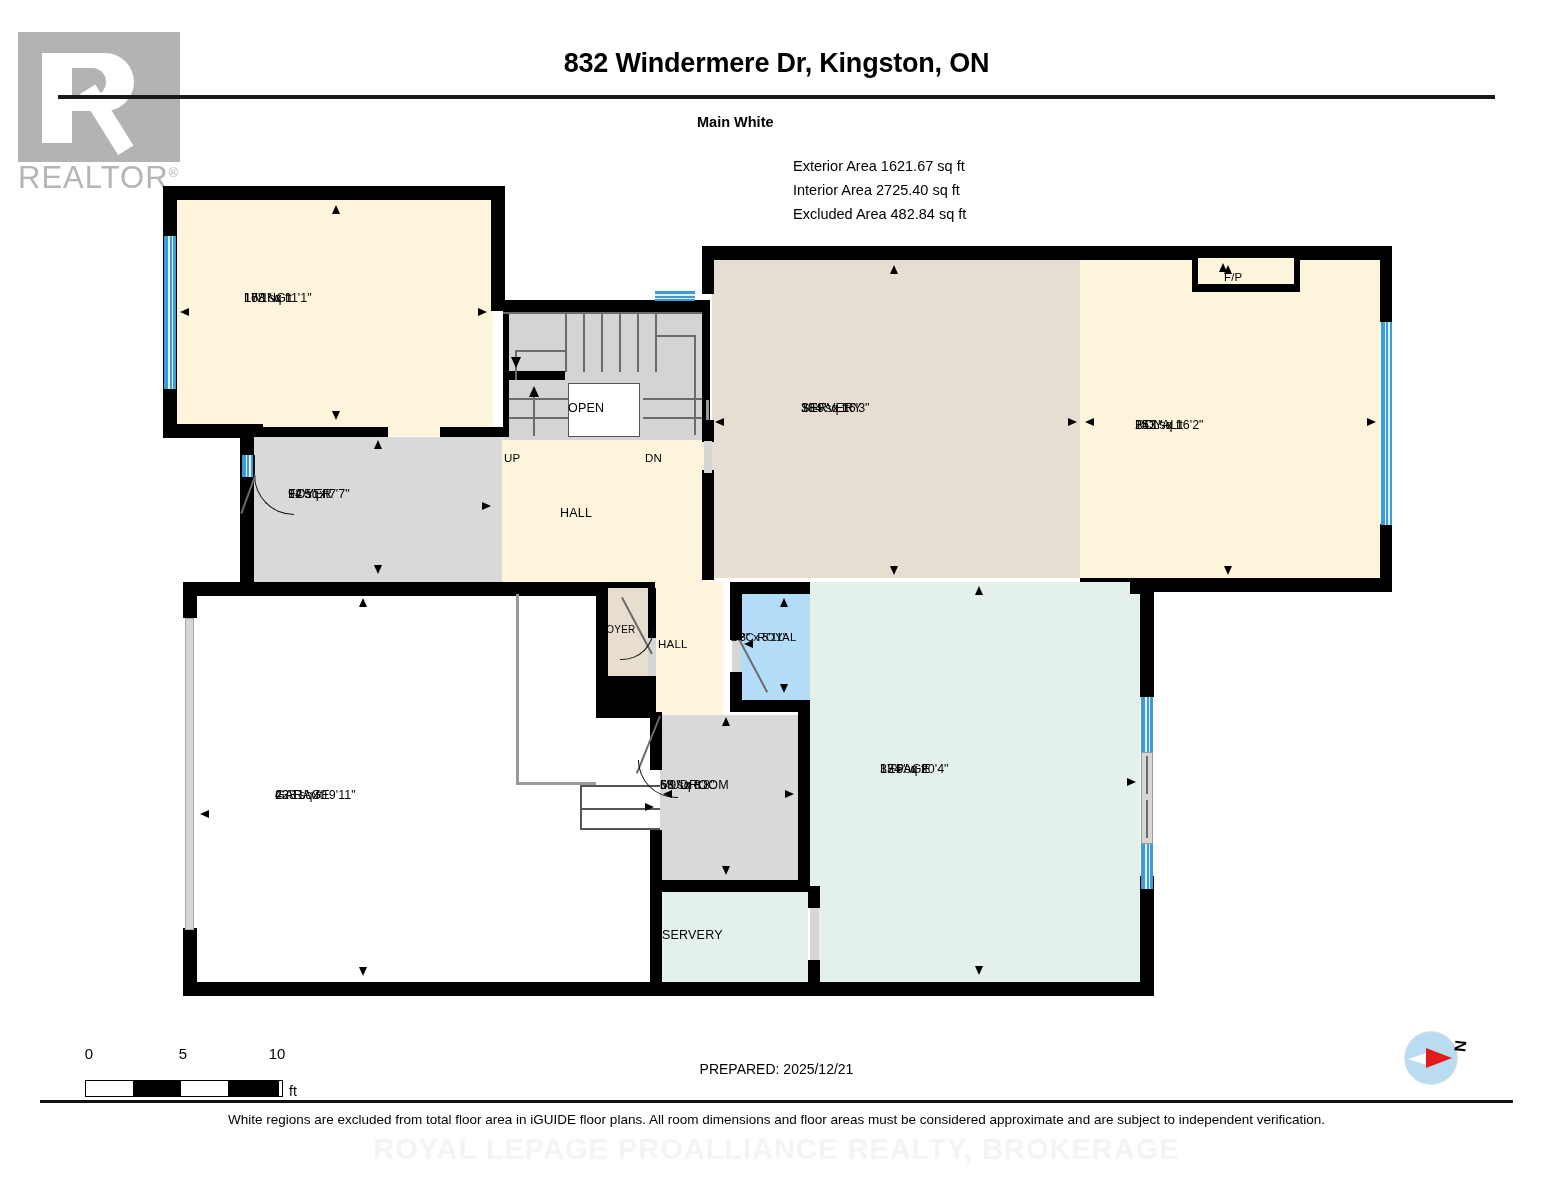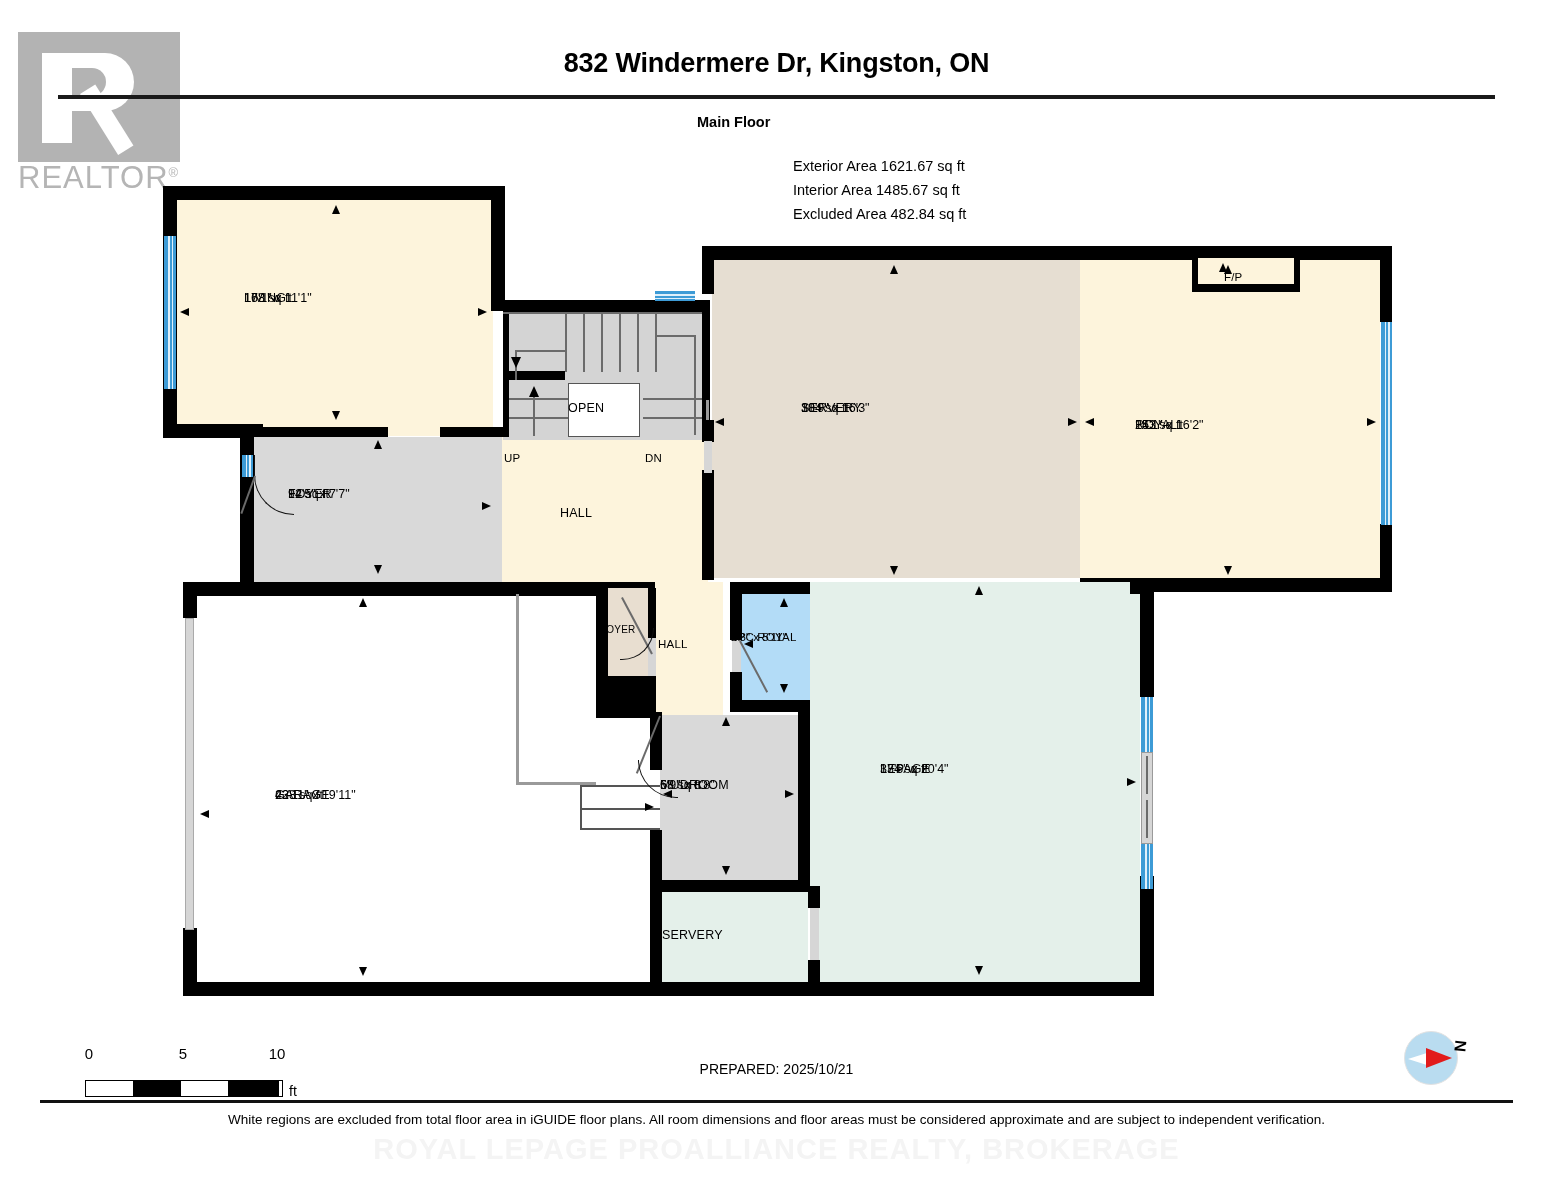--- a/index.html
+++ b/index.html
@@ -97,24 +97,24 @@
   <div class="rbowl"></div>
   <div class="rbowlin"></div>
   <div class="rleg"></div>
   <div class="rtext"><span>REALTOR</span><sup>®</sup></div>
 </div>
 
 <div id="page-title">832 Windermere Dr, Kingston, ON</div>
 <div id="title-rule"></div>
 
 <div id="summary">
-  <div class="lab">Main Floor</div>
+  <div class="lab">Main White</div>
   <div class="vals">
     <div>Exterior Area 1621.67 sq ft</div>
-    <div>Interior Area 1485.67 sq ft</div>
+    <div>Interior Area 2725.40 sq ft</div>
     <div>Excluded Area 482.84 sq ft</div>
   </div>
 </div>
 
 <div id="plan">
 
   <div class="fill f-cream" style="left:175px;top:196px;width:318px;height:240px;"></div>
   <div class="wall" style="left:163px;top:186px;width:342px;height:14px;"></div>
   <div class="wall" style="left:163px;top:186px;width:14px;height:250px;"></div>
   <div class="wall" style="left:163px;top:424px;width:100px;height:14px;"></div>
@@ -342,21 +342,21 @@
   <div class="tk" style="left:4px;">0</div>
   <div class="tk" style="left:98px;">5</div>
   <div class="tk" style="left:192px;">10</div>
   <div class="bar">
     <div class="seg" style="left:47px;width:48px;"></div>
     <div class="seg" style="left:142px;width:51px;"></div>
   </div>
   <div class="ft">ft</div>
 </div>
 
-<div id="prepared">PREPARED: 2025/10/21</div>
+<div id="prepared">PREPARED: 2025/12/21</div>
 
 <div id="compass">
   <div class="circ"></div>
   <div class="wtri"></div>
   <div class="rtri"></div>
   <div class="nlab">N</div>
 </div>
 
 <div id="foot-rule"></div>
 <div id="disclaimer">White regions are excluded from total floor area in iGUIDE floor plans. All room dimensions and floor areas must be considered approximate and are subject to independent verification.</div>

